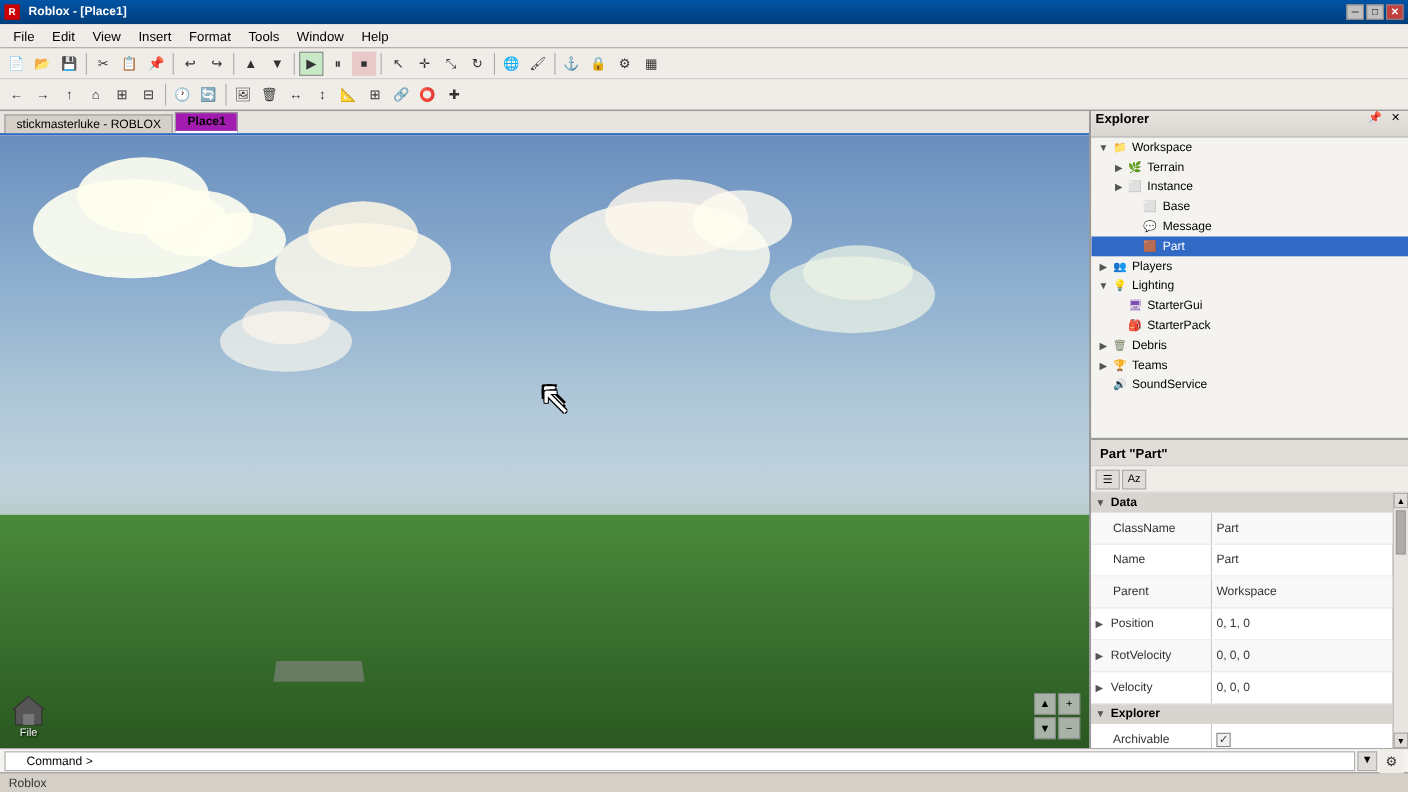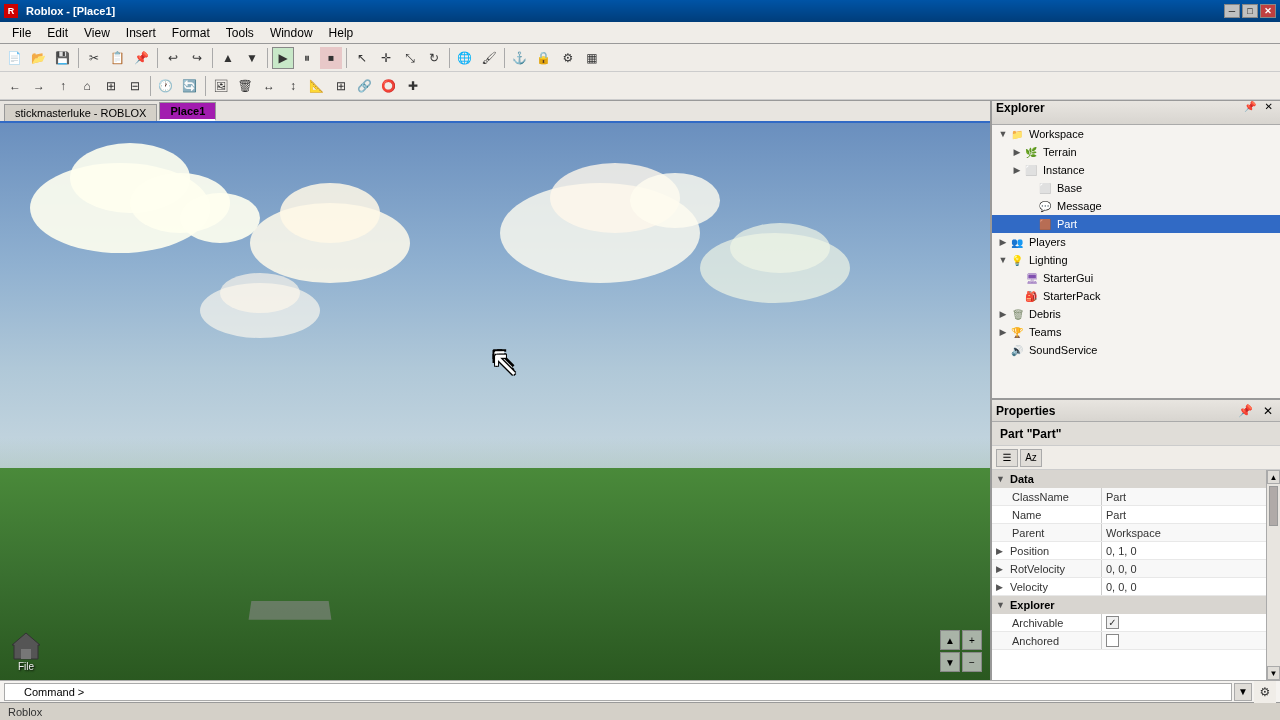--- a/index.html
+++ b/index.html
@@ -188,21 +188,21 @@
 
     #properties-table {
       flex: 1; overflow-y: auto; background: white;
     }
     .prop-section-header {
       height: 18px; background: #d8d5d0; display: flex; align-items: center;
       padding: 0 4px; font-weight: bold; font-size: 11px;
     }
     .prop-section-expand { width: 14px; font-size: 9px; color: #555; }
     .prop-row {
-      display: flex; height: 18px; border-bottom: 1px solid #e8e8e8;
+      display: flex; height: 29px; border-bottom: 1px solid #e8e8e8;
     }
     .prop-row:nth-child(even) { background: #f8f8f8; }
     .prop-name {
       width: 110px; padding: 0 4px 0 20px; display: flex; align-items: center;
       font-size: 11px; color: #333; border-right: 1px solid #ccc; flex-shrink: 0;
     }
     .prop-name.expandable { padding-left: 4px; }
     .prop-expand-icon { width: 14px; font-size: 9px; color: #555; }
     .prop-value {
       flex: 1; padding: 0 4px; display: flex; align-items: center;
@@ -537,27 +537,20 @@
         <div class="tree-item">
           <span class="tree-indent" style="width:4px;"></span>
           <span class="tree-expand"> </span>
           <span class="tree-icon icon-sound">🔊</span>
           <span class="tree-label">SoundService</span>
         </div>
       </div>
     </div>
 
     <div id="properties-panel">
-      <div id="properties-header">
-        <span id="properties-title">Properties</span>
-        <div id="properties-controls">
-          <span class="exp-ctrl-btn">📌</span>
-          <span class="exp-ctrl-btn">✕</span>
-        </div>
-      </div>
       <div id="part-title-bar">
         <span>Part "Part"</span>
       </div>
       <div id="prop-toolbar">
         <div class="prop-tb-btn">☰</div>
         <div class="prop-tb-btn">Az</div>
       </div>
       <div id="properties-table" style="display:flex;">
         <div style="flex:1; overflow-y:auto;">
 

